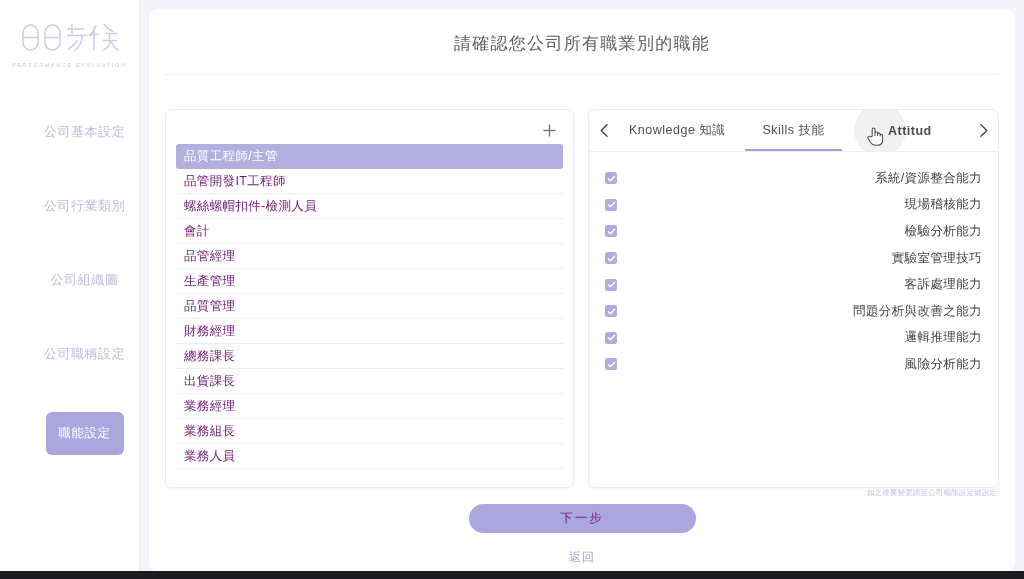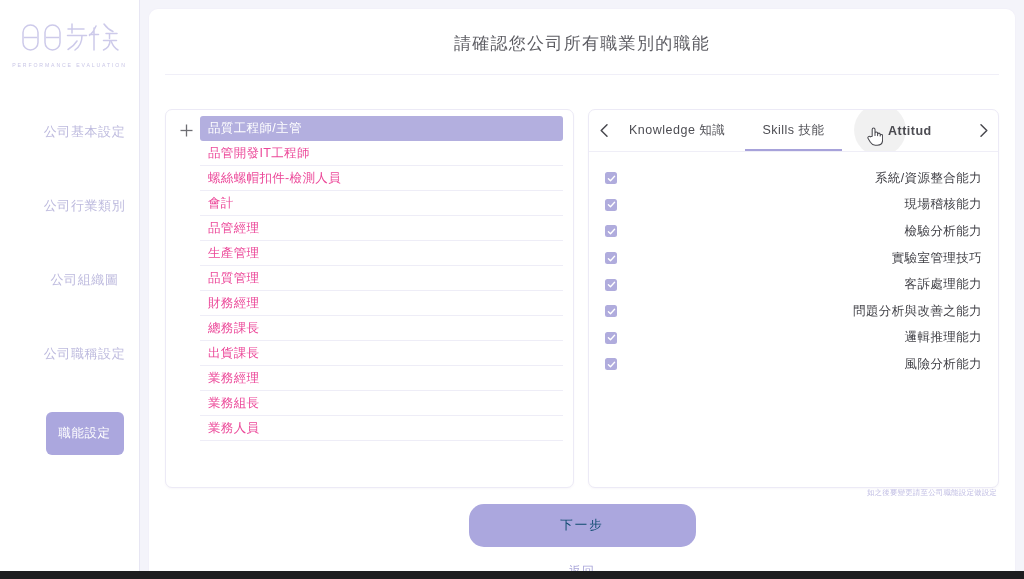--- a/index.html
+++ b/index.html
@@ -143,20 +143,21 @@
     border-radius: 7px;
     box-shadow: 0 1px 2px rgba(120,116,170,.055);
     margin-top: 19px;
   }
 
   .jobs-panel {
     width: 409px;
     min-width: 409px;
     height: 379px;
     display: flex;
+    flex-direction: column;
     padding: 6px 10px 8px 10px;
   }
 
   .jobs-toolbar {
     height: 28px;
     display: flex;
     align-items: center;
     justify-content: flex-end;
     padding-right: 4px;
   }
@@ -174,21 +175,21 @@
     flex-direction: column;
   }
 
   .job-row {
     height: 25px;
     min-height: 25px;
     display: flex;
     align-items: center;
     padding: 0 8px;
     font-size: 12.5px;
-    color: #ec4899;
+    color: #701a75;
     border-bottom: 1px solid #eeedf7;
     cursor: pointer;
     letter-spacing: .35px;
     white-space: nowrap;
   }
   .job-row.selected {
     background: #b3afdf;
     color: #ffffff;
     border-radius: 3px;
     border-bottom-color: transparent;
@@ -317,23 +318,23 @@
     right: 2px;
     top: 0px;
     font-size: 7.5px;
     color: #c2bfe4;
     letter-spacing: .15px;
     white-space: nowrap;
   }
 
   .next-btn {
     width: 227px;
-    height: 43px;
+    height: 29px;
     background: #aba7de;
-    color: #0c4a6e;
+    color: #701a75;
     border: none;
     border-radius: 15px;
     font-size: 12.5px;
     letter-spacing: 2px;
     cursor: pointer;
     font-family: Liberation Sans, sans-serif;
   }
 
   .back-link {
     margin-top: 16px;

